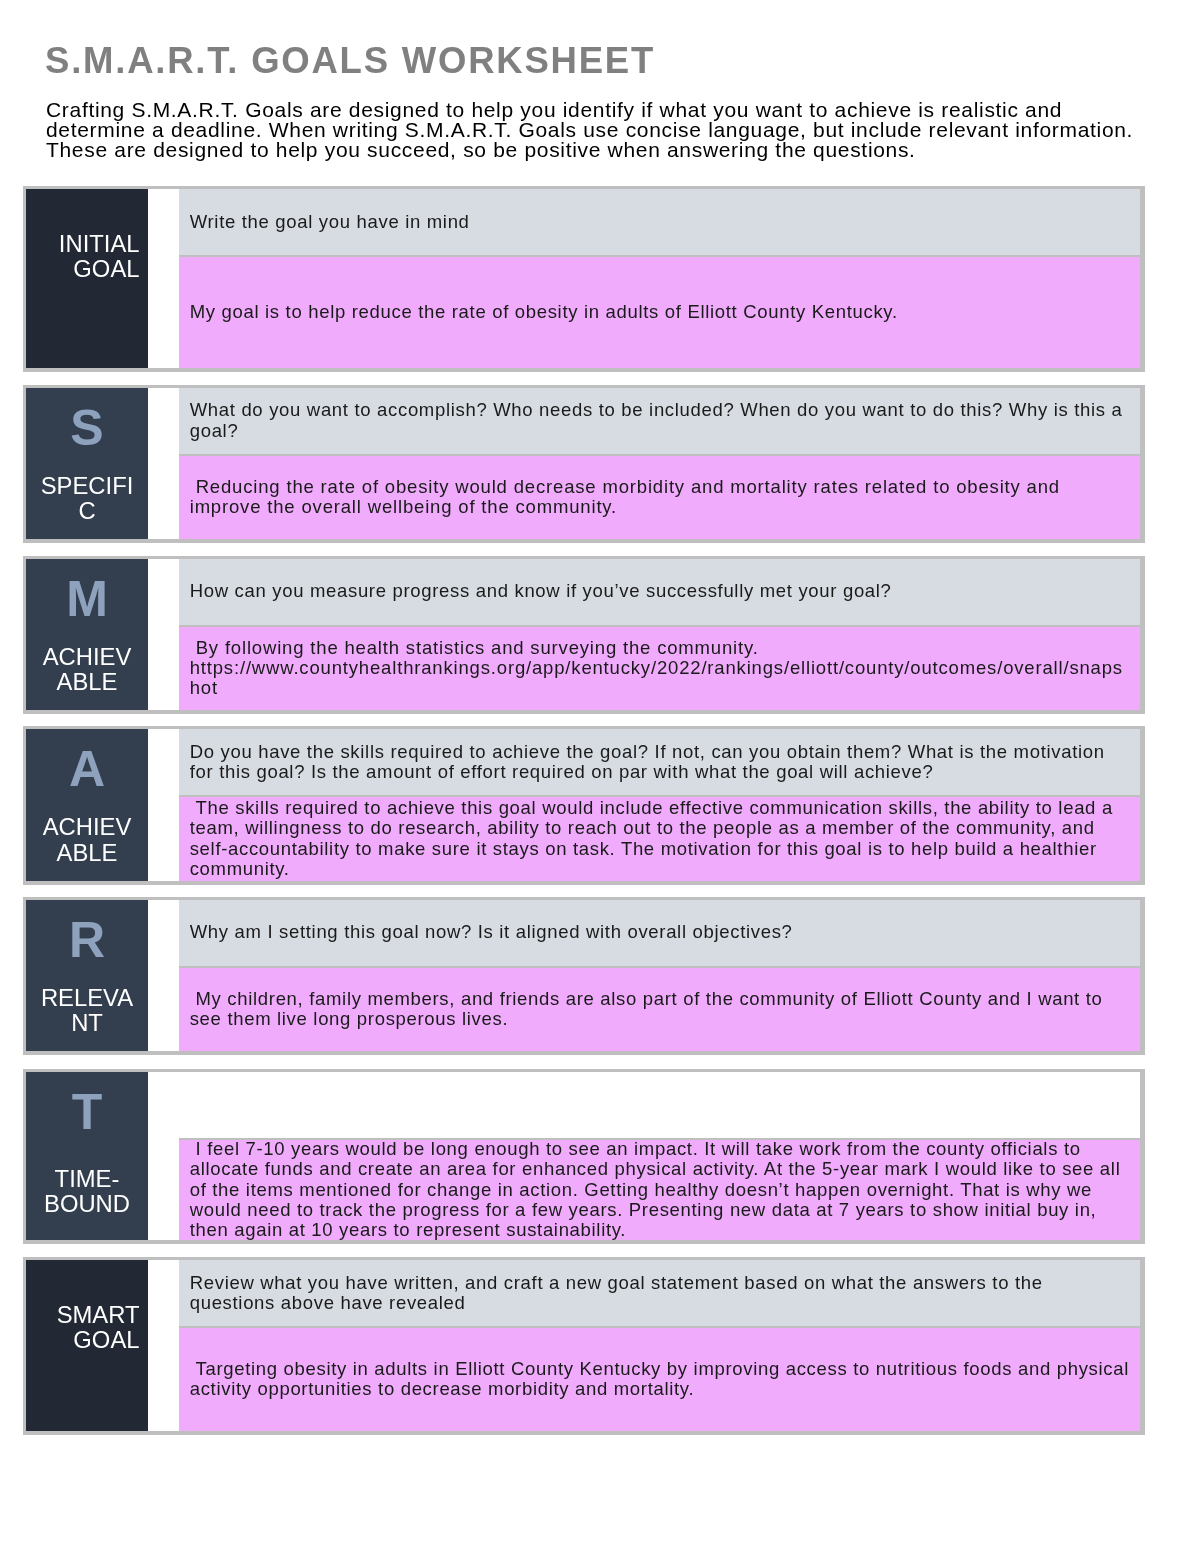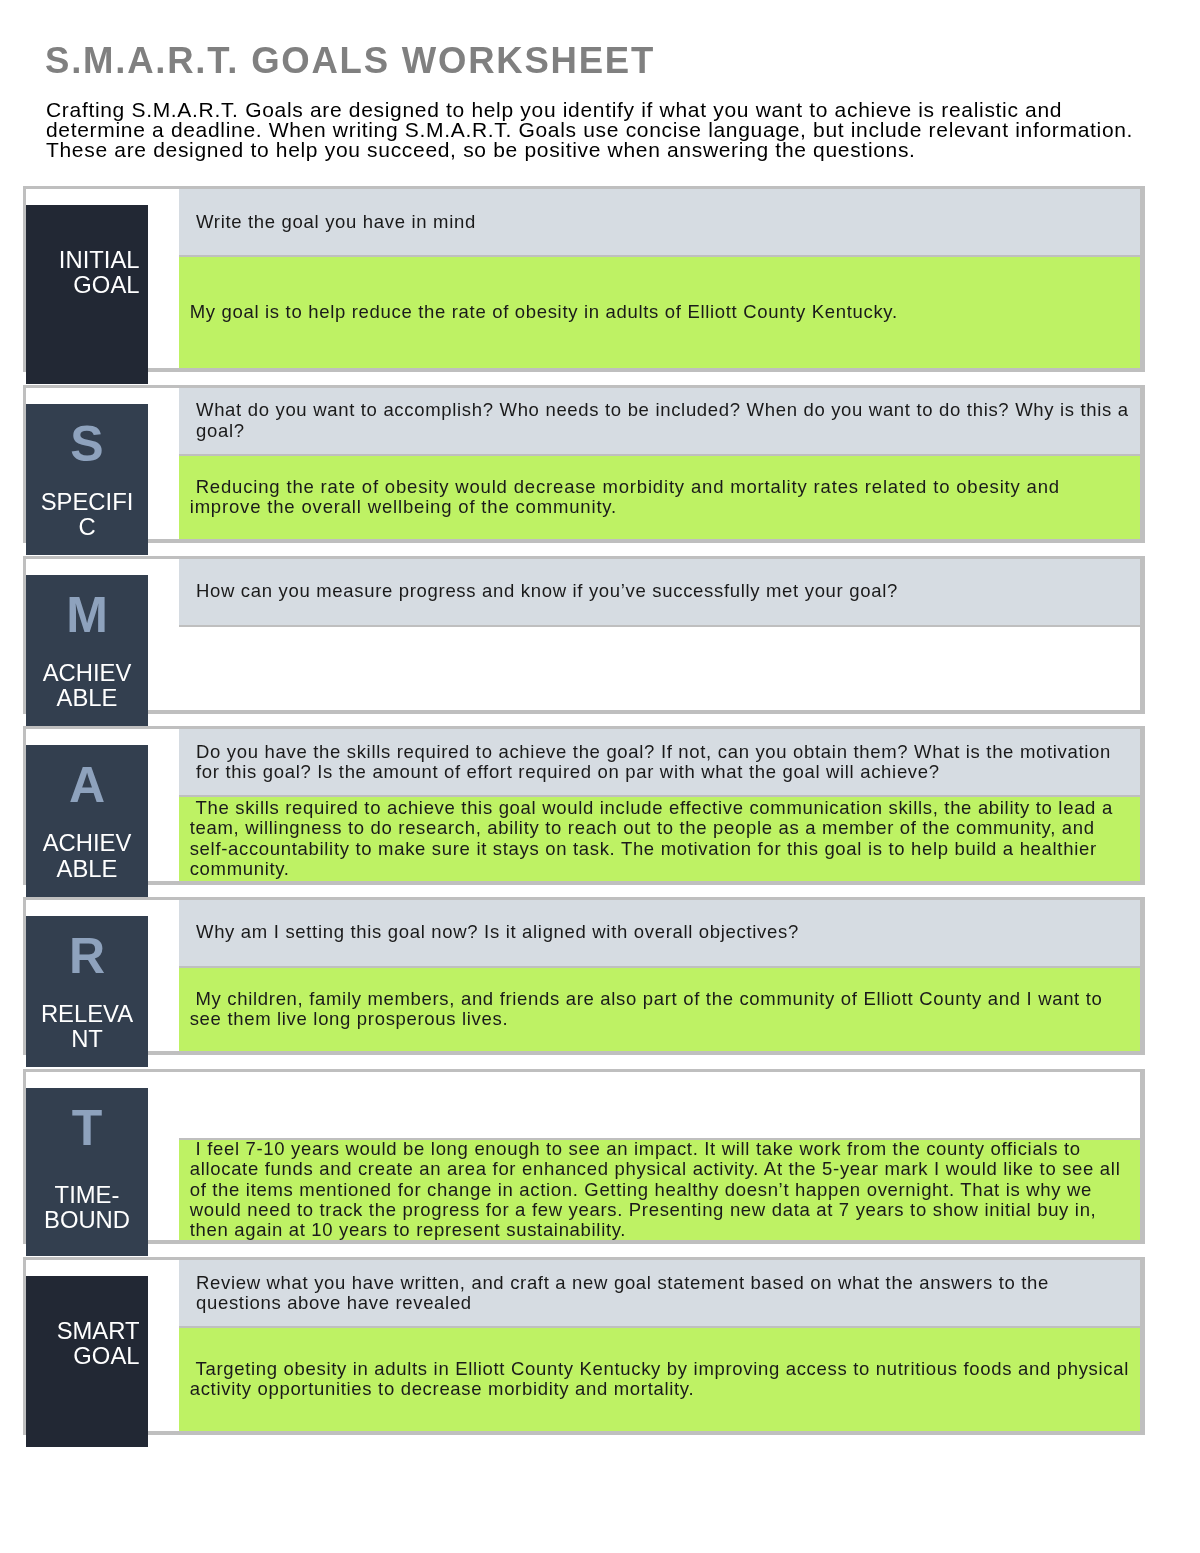--- a/index.html
+++ b/index.html
@@ -13,38 +13,38 @@
   .intro{position:absolute;left:46px;top:100px;width:1102px;font-size:21px;
          letter-spacing:0.68px;line-height:20.05px;color:#000000;}
 
   .sheet{position:absolute;left:0;top:0;width:1200px;height:1553px;}
 
   .row{position:absolute;left:23px;width:1114px;box-sizing:content-box;
        border-top:3px solid #bfbfbf;border-left:3px solid #bfbfbf;
        border-right:5px solid #bfbfbf;border-bottom:4px solid #bfbfbf;
        background:#ffffff;}
 
-  .label{position:absolute;left:0;top:16px;width:122px;height:100%;
+  .label{position:absolute;left:0;top:0;width:122px;height:100%;
          box-sizing:border-box;background:#333f4f;color:#ffffff;
          display:flex;flex-direction:column;padding:11px 8.5px 0 8.5px;overflow:hidden;}
   .label.plain{background:#222834;}
   .letter{font-size:50px;line-height:59px;font-weight:bold;color:#8ea2bd;
           text-align:center;}
   .nameWrap{flex:1 1 auto;display:flex;align-items:center;justify-content:flex-start;
             padding:0 4px;}
   .label.plain .nameWrap{align-items:flex-start;justify-content:flex-end;padding:31px 0 0 0;}
   .name{font-size:23.8px;line-height:25.3px;text-align:center;
         overflow-wrap:anywhere;word-break:break-word;max-width:127px;}
   .label.plain .name{text-align:right;max-width:none;}
 
   .cells{position:absolute;left:152.7px;right:0;top:0;bottom:0;}
   .prompt{position:absolute;left:0;right:0;top:0;height:66px;background:#d6dce2;
-          box-sizing:border-box;display:flex;align-items:center;padding:0 4px 0 11px;justify-content:flex-end;}
+          box-sizing:border-box;display:flex;align-items:center;padding:0 4px 0 11px;}
   .divider{position:absolute;left:0;right:0;top:66px;height:2px;background:#bfbfbf;}
-  .answer{position:absolute;left:0;right:0;top:68px;bottom:0;background:#bef264;
+  .answer{position:absolute;left:0;right:0;top:68px;bottom:0;background:#f0abfc;
           display:flex;align-items:center;padding:0 4px 0 11px;}
   .txt{font-size:18.5px;letter-spacing:0.68px;line-height:20.3px;color:#1a1a1a;
        width:940px;overflow-wrap:anywhere;white-space:pre-wrap;}
   .txt.tight{letter-spacing:0.83px;}
 </style>
 </head>
 <body>
 
 <div class="page">
   <div class="title">S.M.A.R.T. GOALS WORKSHEET</div>
@@ -87,20 +87,23 @@
       <div class="label">
         <div class="letter">M</div>
         <div class="nameWrap">
           <div class="name">ACHIEVABLE</div>
         </div>
       </div>
       <div class="cells">
         <div class="divider"></div>
         <div class="prompt">
           <div class="txt">How can you measure progress and know if you’ve successfully met your goal?</div>
+        </div>
+        <div class="answer">
+          <div class="txt tight"> By following the health statistics and surveying the community. https://www.countyhealthrankings.org/app/kentucky/2022/rankings/elliott/county/outcomes/overall/snapshot</div>
         </div>
       </div>
     </div>
     <div class="row" style="top:726.0px;height:151.5px">
       <div class="label">
         <div class="letter">A</div>
         <div class="nameWrap">
           <div class="name">ACHIEVABLE</div>
         </div>
       </div>

